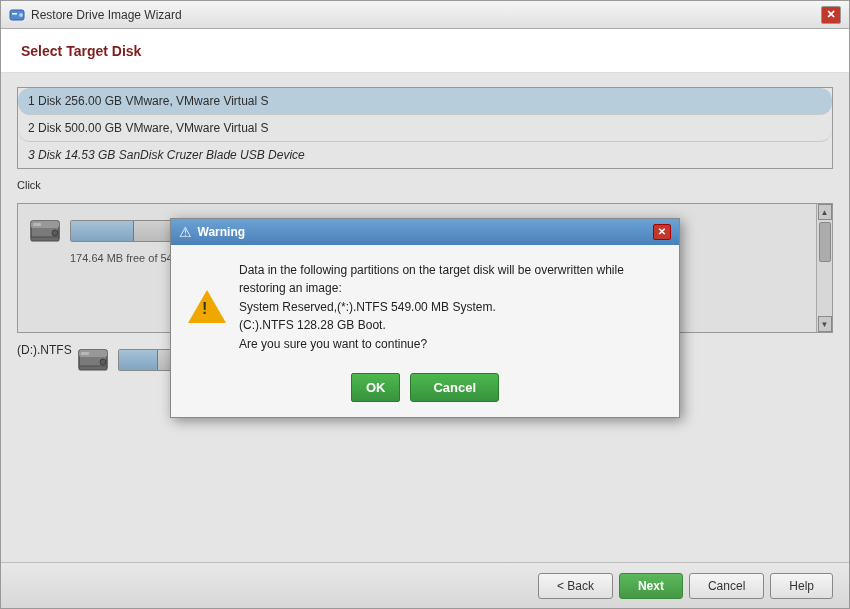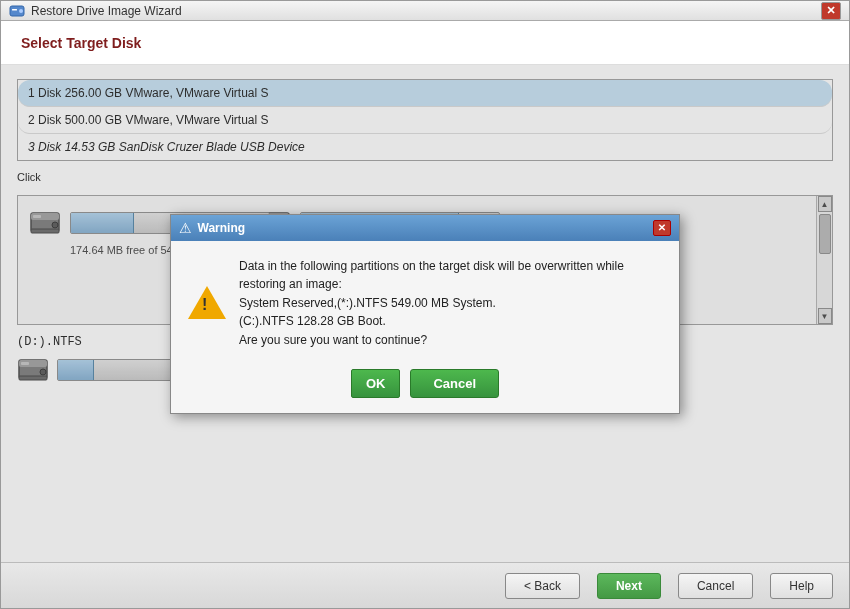--- a/index.html
+++ b/index.html
@@ -27,21 +27,21 @@
     }
 
     
     .title-bar {
       background: linear-gradient(to bottom, #f5f5f5, #e0e0e0);
       border-bottom: 1px solid #aaa;
       padding: 6px 8px;
       display: flex;
       align-items: center;
       justify-content: space-between;
-      height: 20px;
+      height: 28px;
     }
     .title-bar-left {
       display: flex;
       align-items: center;
       gap: 6px;
     }
     .title-icon {
       width: 16px;
       height: 16px;
     }
@@ -208,39 +208,37 @@
 
     
     .partition-row-bottom {
       display: flex;
       gap: 20px;
       margin-top: 10px;
       align-items: flex-start;
     }
     .partition-small {
       display: flex;
-      flex-direction: column;
       gap: 4px;
       width: 220px;
-      font-family: Liberation Mono, monospace;
     }
     .partition-label {
       font-size: 12px;
       color: #333;
       font-weight: normal;
     }
 
     
     .wizard-footer {
       background: linear-gradient(to bottom, #e8e8e8, #d8d8d8);
       border-top: 1px solid #bbb;
       padding: 10px 16px;
       display: flex;
       justify-content: flex-end;
-      gap: 17px;
+      gap: 6px;
       height: 46px;
       align-items: center;
     }
     .btn {
       padding: 5px 18px;
       font-size: 12px;
       border: 1px solid #888;
       border-radius: 3px;
       cursor: pointer;
       font-family: inherit;

